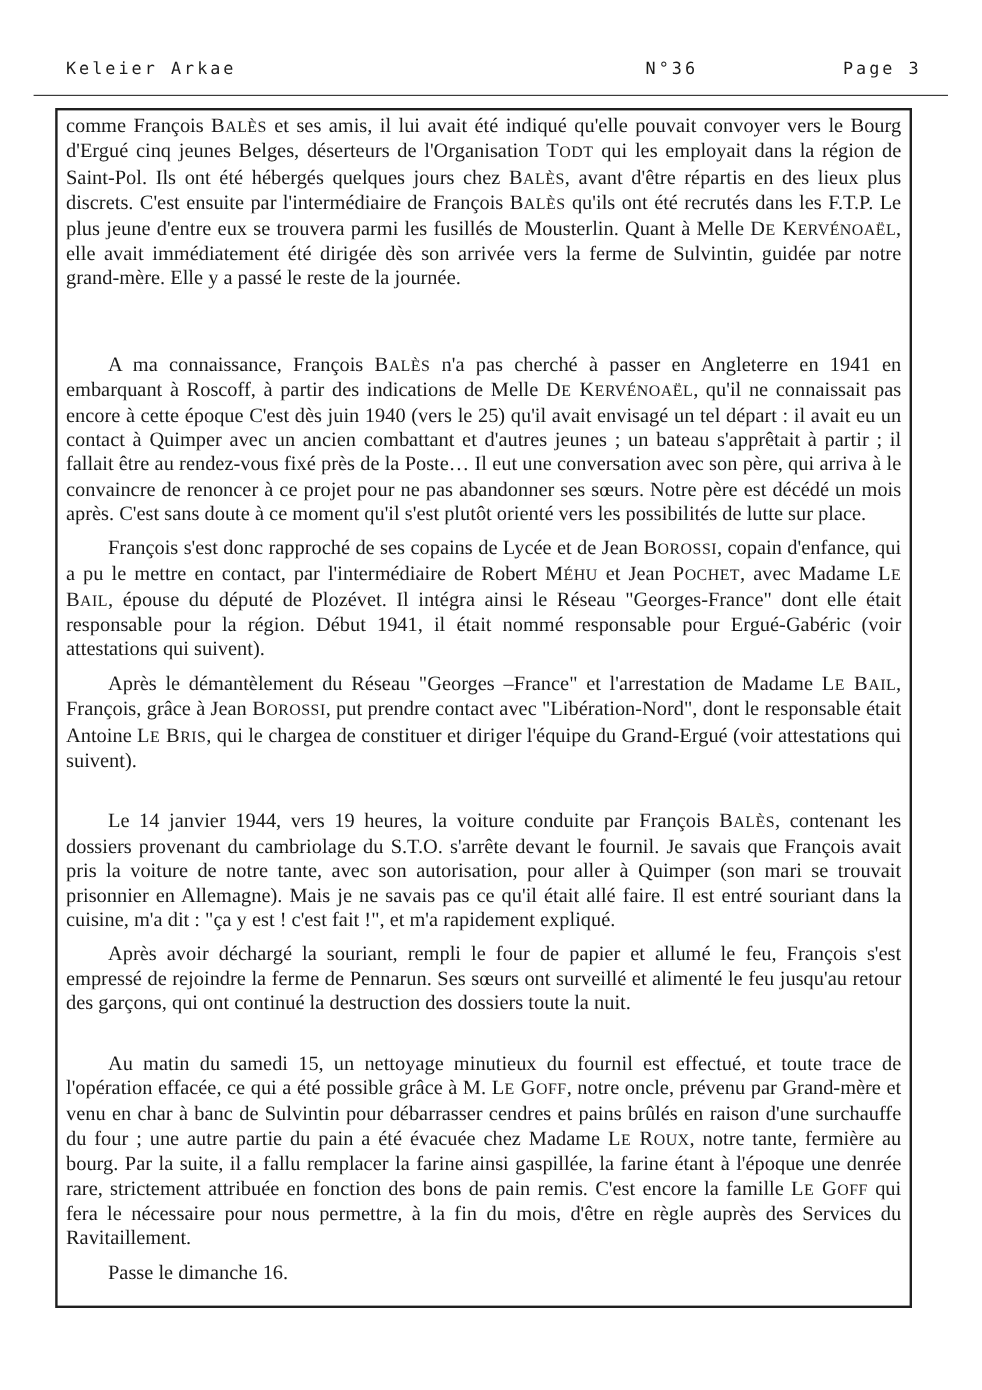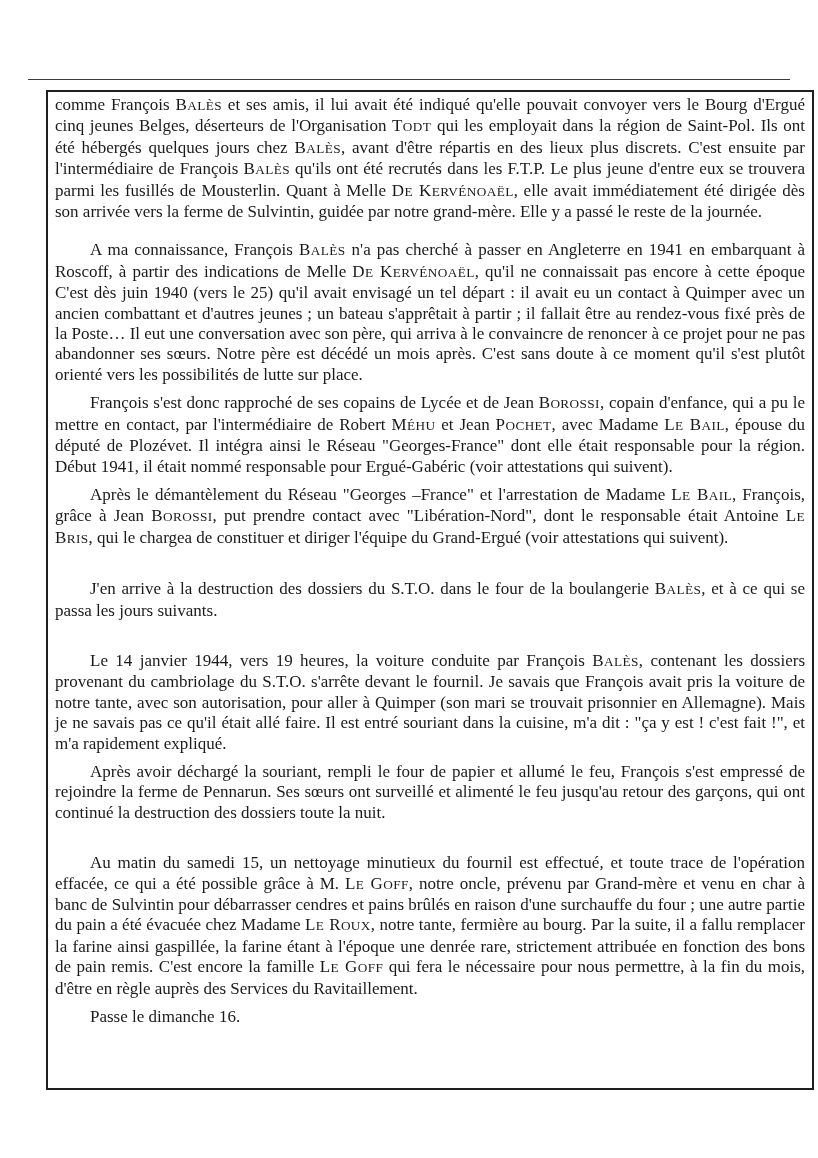--- a/index.html
+++ b/index.html
@@ -36,51 +36,55 @@
     top: 79px;
     left: 28px;
     right: 28px;
     height: 0;
     border-top: 1px solid #3a3a3a;
   }
   .text-box {
     position: absolute;
     top: 90px;
     left: 46px;
-    width: 768px;
+    width: 714px;
     height: 1000px;
     box-sizing: border-box;
     border: 2px solid #1f1f1f;
     padding: 3px 7px 0 7px;
     text-align: justify;
     font-size: 17px;
     line-height: 20.4px;
     overflow: hidden;
   }
   .para { margin: 0; }
   .indent { text-indent: 35px; }
-  .gap-lg { margin-top: 18px; }
+  .gap-lg { margin-top: 51px; }
   .gap-md { margin-top: 30px; }
   .gap-sm { margin-top: 8px; }
   .name-sc { letter-spacing: 0.4px; }
   .sc-rest { font-size: 0.78em; }
 </style>
 </head>
 <body>
 
 <div class="page">
 
+  <header class="page-header">
+    <span class="journal">Keleier Arkae</span>
+    <span class="issue">N°36</span>
+    <span class="pagenum">Page 3</span>
+  </header>
 
   <div class="header-rule"></div>
 
   <main class="text-box">
       <p class="para">comme François <span class="name-sc"><span>B</span><span class="sc-rest">ALÈS</span></span> et ses amis, il lui avait été indiqué qu'elle pouvait convoyer vers le Bourg d'Ergué cinq jeunes Belges, déserteurs de l'Organisation <span class="name-sc"><span>T</span><span class="sc-rest">ODT</span></span> qui les employait dans la région de Saint-Pol. Ils ont été hébergés quelques jours chez <span class="name-sc"><span>B</span><span class="sc-rest">ALÈS</span></span>, avant d'être répartis en des lieux plus discrets. C'est ensuite par l'intermédiaire de François <span class="name-sc"><span>B</span><span class="sc-rest">ALÈS</span></span> qu'ils ont été recrutés dans les F.T.P. Le plus jeune d'entre eux se trouvera parmi les fusillés de Mousterlin. Quant à Melle <span class="name-sc"><span>D</span><span class="sc-rest">E</span> <span>K</span><span class="sc-rest">ERVÉNOAËL</span></span>, elle avait immédiatement été dirigée dès son arrivée vers la ferme de Sulvintin, guidée par notre grand-mère. Elle y a passé le reste de la journée.</p>
       <p class="para indent gap-lg">A ma connaissance, François <span class="name-sc"><span>B</span><span class="sc-rest">ALÈS</span></span> n'a pas cherché à passer en Angleterre en 1941 en embarquant à Roscoff, à partir des indications de Melle <span class="name-sc"><span>D</span><span class="sc-rest">E</span> <span>K</span><span class="sc-rest">ERVÉNOAËL</span></span>, qu'il ne connaissait pas encore à cette époque C'est dès juin 1940 (vers le 25) qu'il avait envisagé un tel départ : il avait eu un contact à Quimper avec un ancien combattant et d'autres jeunes ; un bateau s'apprêtait à partir ; il fallait être au rendez-vous fixé près de la Poste… Il eut une conversation avec son père, qui arriva à le convaincre de renoncer à ce projet pour ne pas abandonner ses sœurs. Notre père est décédé un mois après. C'est sans doute à ce moment qu'il s'est plutôt orienté vers les possibilités de lutte sur place.</p>
       <p class="para indent gap-sm">François s'est donc rapproché de ses copains de Lycée et de Jean <span class="name-sc"><span>B</span><span class="sc-rest">OROSSI</span></span>, copain d'enfance, qui a pu le mettre en contact, par l'intermédiaire de Robert <span class="name-sc"><span>M</span><span class="sc-rest">ÉHU</span></span> et Jean <span class="name-sc"><span>P</span><span class="sc-rest">OCHET</span></span>, avec Madame <span class="name-sc"><span>L</span><span class="sc-rest">E</span> <span>B</span><span class="sc-rest">AIL</span></span>, épouse du député de Plozévet. Il intégra ainsi le Réseau "Georges-France" dont elle était responsable pour la région. Début 1941, il était nommé responsable pour Ergué-Gabéric (voir attestations qui suivent).</p>
       <p class="para indent gap-sm">Après le démantèlement du Réseau "Georges –France" et l'arrestation de Madame <span class="name-sc"><span>L</span><span class="sc-rest">E</span> <span>B</span><span class="sc-rest">AIL</span></span>, François, grâce à Jean <span class="name-sc"><span>B</span><span class="sc-rest">OROSSI</span></span>, put prendre contact avec "Libération-Nord", dont le responsable était Antoine <span class="name-sc"><span>L</span><span class="sc-rest">E</span> <span>B</span><span class="sc-rest">RIS</span></span>, qui le chargea de constituer et diriger l'équipe du Grand-Ergué (voir attestations qui suivent).</p>
-      <p class="para indent gap-md">J'en arrive à la destruction des dossiers du S.T.O. dans le four de la boulangerie <span class="name-sc"><span>B</span><span class="sc-rest">ALÈS</span></span>, et à ce qui se passa les jours suivants.</p>
       <p class="para indent gap-md">Le 14 janvier 1944, vers 19 heures, la voiture conduite par François <span class="name-sc"><span>B</span><span class="sc-rest">ALÈS</span></span>, contenant les dossiers provenant du cambriolage du S.T.O. s'arrête devant le fournil. Je savais que François avait pris la voiture de notre tante, avec son autorisation, pour aller à Quimper (son mari se trouvait prisonnier en Allemagne). Mais je ne savais pas ce qu'il était allé faire. Il est entré souriant dans la cuisine, m'a dit : "ça y est ! c'est fait !", et m'a rapidement expliqué.</p>
       <p class="para indent gap-sm">Après avoir déchargé la souriant, rempli le four de papier et allumé le feu, François s'est empressé de rejoindre la ferme de Pennarun. Ses sœurs ont surveillé et alimenté le feu jusqu'au retour des garçons, qui ont continué la destruction des dossiers toute la nuit.</p>
       <p class="para indent gap-md">Au matin du samedi 15, un nettoyage minutieux du fournil est effectué, et toute trace de l'opération effacée, ce qui a été possible grâce à M. <span class="name-sc"><span>L</span><span class="sc-rest">E</span> <span>G</span><span class="sc-rest">OFF</span></span>, notre oncle, prévenu par Grand-mère et venu en char à banc de Sulvintin pour débarrasser cendres et pains brûlés en raison d'une surchauffe du four ; une autre partie du pain a été évacuée chez Madame <span class="name-sc"><span>L</span><span class="sc-rest">E</span> <span>R</span><span class="sc-rest">OUX</span></span>, notre tante, fermière au bourg. Par la suite, il a fallu remplacer la farine ainsi gaspillée, la farine étant à l'époque une denrée rare, strictement attribuée en fonction des bons de pain remis. C'est encore la famille <span class="name-sc"><span>L</span><span class="sc-rest">E</span> <span>G</span><span class="sc-rest">OFF</span></span> qui fera le nécessaire pour nous permettre, à la fin du mois, d'être en règle auprès des Services du Ravitaillement.</p>
       <p class="para indent gap-sm">Passe le dimanche 16.</p>
     </main>
 
 </div>
 
 </body></html>

